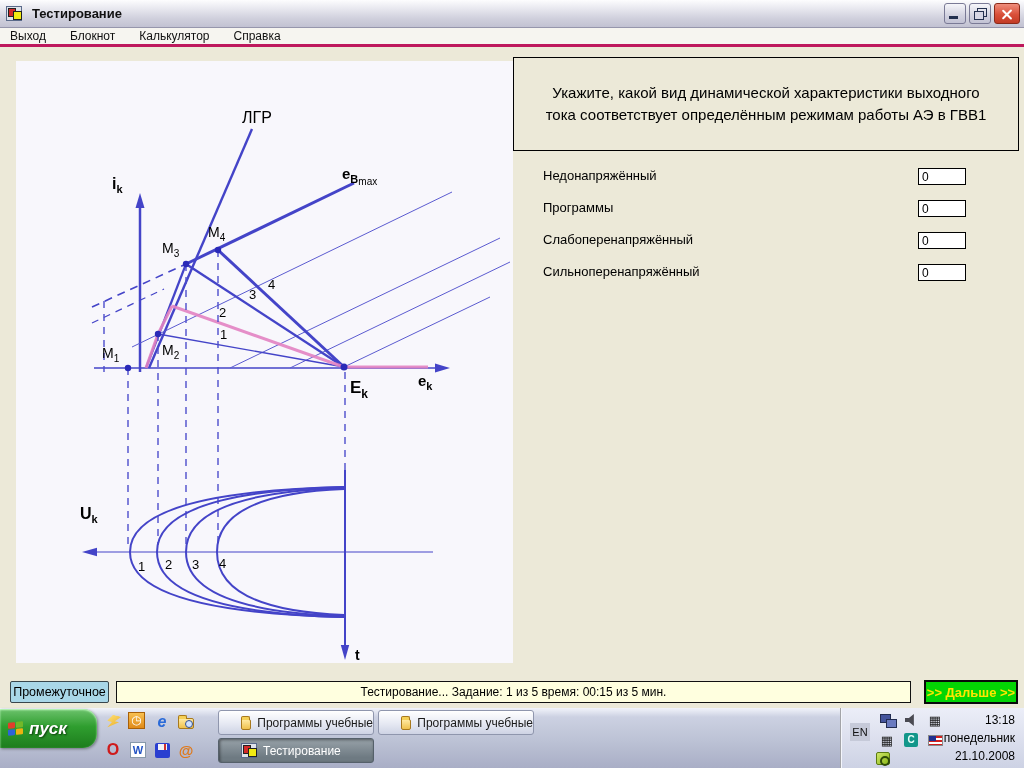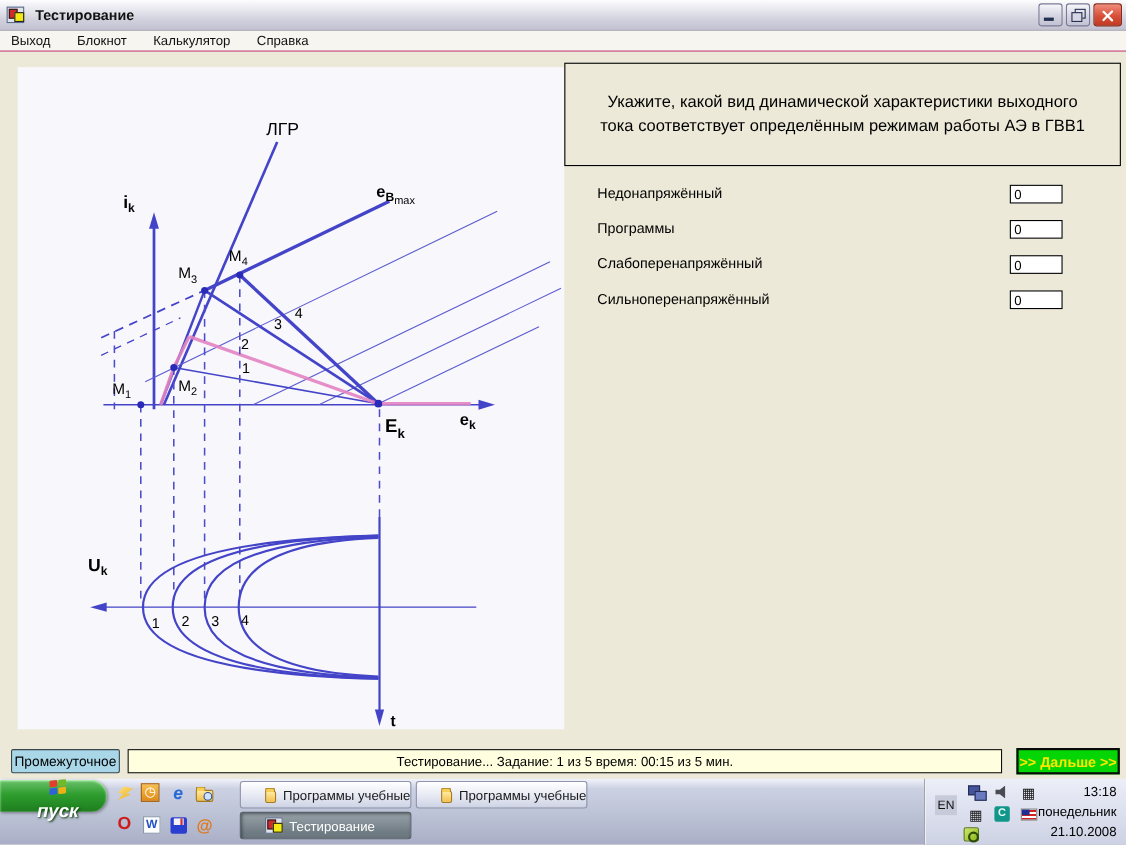--- a/index.html
+++ b/index.html
@@ -20,21 +20,21 @@
     background:linear-gradient(180deg,#f6f6fa,#d2d2e0 60%,#c2c2d4); position:relative; cursor:pointer; }
   .wbtn.close { width:26px; background:linear-gradient(180deg,#ef8d7c,#d9503a 55%,#c23a24); border-color:#8a2a1a; }
   .glyph-min { position:absolute; left:4px; bottom:4px; width:9px; height:3px; background:#23304f; }
   .glyph-restore::before { content:""; position:absolute; left:7px; top:4px; width:8px; height:7px; border:1.5px solid #23304f; background:transparent;}
   .glyph-restore::after { content:""; position:absolute; left:4px; top:7px; width:8px; height:7px; border:1.5px solid #23304f; background:#d6d6e4;}
   .glyph-x::before,.glyph-x::after { content:""; position:absolute; left:11px; top:4px; width:2.4px; height:13px; background:#fff; border-radius:1px;}
   .glyph-x::before { transform:rotate(45deg);} .glyph-x::after { transform:rotate(-45deg);}
 
   
   #menubar { position:absolute; left:0; top:28px; width:1024px; height:19px; background:#f6f5f0;
-    border-bottom:1px solid #be185d; display:flex; align-items:center; font-size:12px; color:#111; }
+    border-bottom:3px solid #be185d; display:flex; align-items:center; font-size:12px; color:#111; }
   .menu-item { padding:0 12px; height:19px; display:flex; align-items:center; cursor:default; }
   .menu-item:first-child { padding-left:10px; }
 
   
   #client { position:absolute; left:0; top:47px; width:1024px; height:661px; background:#ece9d8; }
   #scan { position:absolute; left:16px; top:14px; width:497px; height:602px; background:#f8f7fc; }
   #question { position:absolute; left:513px; top:10px; width:506px; height:94px; border:1px solid #000;
     display:flex; align-items:center; justify-content:center; text-align:center;
     font-size:15px; color:#000; padding:4px 26px; line-height:1.45; }
   .answer-label { position:absolute; left:543px; font-size:13px; color:#000; }
@@ -47,24 +47,24 @@
     display:flex; align-items:center; justify-content:center; cursor:pointer; }
   #statusbar { position:absolute; left:116px; top:634px; width:795px; height:22px; background:#ffffdf;
     border:1px solid #111; display:flex; align-items:center; justify-content:center; font-size:12px; color:#000; }
   #btn-next { position:absolute; left:924px; top:633px; width:94px; height:24px; background:#04d504;
     border:2px solid #0a0a0a; color:#ffe600; font-weight:bold; font-size:13px;
     display:flex; align-items:center; justify-content:center; cursor:pointer; }
 
   
   #taskbar { position:absolute; left:0; top:708px; width:1024px; height:60px;
     background:linear-gradient(180deg,#f2f4fb 0%,#ccd1e2 15%,#bcc2d5 55%,#a9aec6 100%); }
-  #startbtn { position:absolute; left:0; top:1px; width:97px; height:29px;
+  #startbtn { position:absolute; left:0; top:1px; width:97px; height:39px;
     background:linear-gradient(180deg,#6cc26c,#2f9e2f 45%,#1d7d1d);
     border-radius:0 14px 14px 0; box-shadow:inset 0 1px 2px #c8ffc8, 1px 1px 3px rgba(0,0,0,.4);
-    display:flex; align-items:center; gap:6px; padding-left:8px; cursor:pointer;flex-direction:column; }
+    display:flex; align-items:center; gap:6px; padding-left:8px; cursor:pointer; }
   #startbtn .label { color:#fff; font-weight:bold; font-style:italic; font-size:17px; text-shadow:1px 1px 2px #0a3c0a; }
   .winflag { display:grid; grid-template-columns:7px 7px; grid-template-rows:6px 6px; gap:1px; transform:skewY(-6deg); }
   .winflag i { border-radius:1px; }
   .winflag i:nth-child(1){background:#e33e2b}.winflag i:nth-child(2){background:#73b829}
   .winflag i:nth-child(3){background:#2e63d8}.winflag i:nth-child(4){background:#edb211}
 
   .ql { position:absolute; width:20px; height:20px; display:flex; align-items:center; justify-content:center; cursor:pointer; }
   .bolt { width:13px; height:14px; background:linear-gradient(135deg,#ffe27a,#e8a81e); transform:rotate(14deg);
     clip-path:polygon(34% 0,100% 0,58% 42%,92% 42%,12% 100%,38% 52%,0 52%); }
   .qlclock { width:17px; height:17px; background:linear-gradient(180deg,#f8c050,#e08a18); border:1px solid #a86008;

